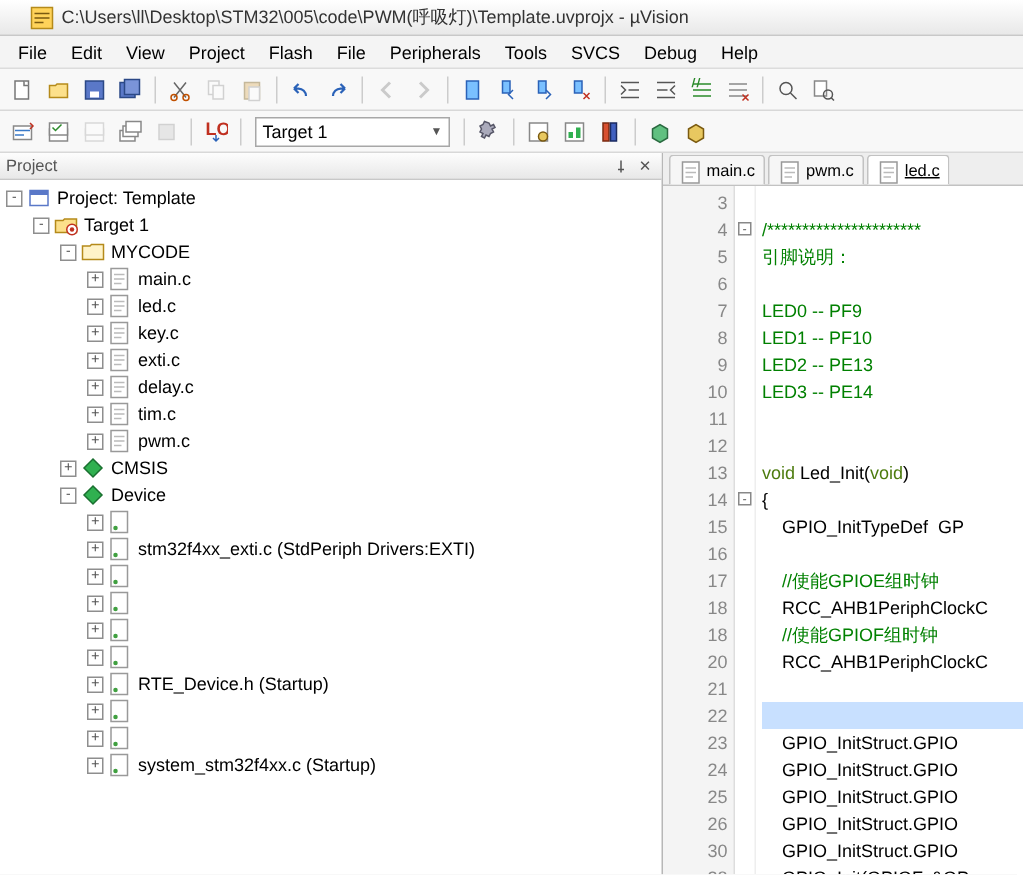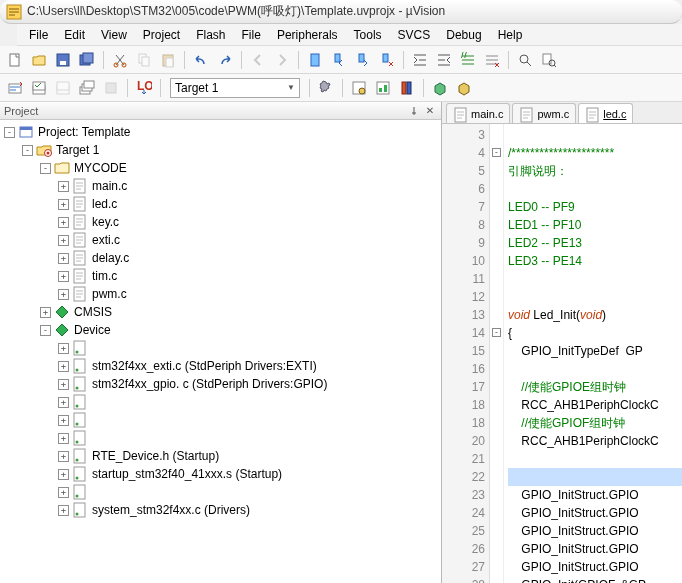--- a/index.html
+++ b/index.html
@@ -1,24 +1,24 @@
 <!DOCTYPE html>
 <html><head>
 <meta charset="utf-8">
 <style>
 * { box-sizing: border-box; margin: 0; padding: 0; font-family: "Segoe UI", Tahoma, sans-serif; font-size: 12px; }
 body { background: #f0f0f0; width: 682px; height: 583px; overflow: hidden; display: flex; flex-direction: column; }
 
 
-.titlebar { height: 24px; background: linear-gradient(#fff,#e8e8e8); border-bottom: 1px solid #c8c8c8; display: flex; align-items: center; padding: 0 6px; border-radius: 11px; }
+.titlebar { height: 24px; background: linear-gradient(#fff,#e8e8e8); border-bottom: 1px solid #c8c8c8; display: flex; align-items: center; padding: 0 20px; }
 .titlebar .icon { width: 16px; height: 16px; margin-right: 5px; }
 .titlebar .title { color: #333; font-size: 12px; white-space: nowrap; }
 
 
-.menubar { height: 22px; background: #f4f4f4; border-bottom: 1px solid #dcdcdc; display: flex; align-items: center; padding: 0 4px; margin-left: 17px; }
+.menubar { height: 22px; background: #f4f4f4; border-bottom: 1px solid #dcdcdc; display: flex; align-items: center; padding: 0 4px; }
 .menubar .menu-item { padding: 3px 8px; color: #000; cursor: default; }
 
 
 .toolbar { height: 28px; background: #f8f8f8; border-bottom: 1px solid #d8d8d8; display: flex; align-items: center; padding: 0 4px; gap: 2px; }
 .toolbar .sep { width: 1px; height: 18px; background: #ccc; margin: 0 3px; }
 .tb-btn { width: 22px; height: 22px; display: flex; align-items: center; justify-content: center; border: 1px solid transparent; cursor: pointer; }
 .tb-btn.disabled { opacity: .4; cursor: default; }
 .target-combo { height: 20px; border: 1px solid #a7a7a7; background: #fff; padding: 0 4px; display: flex; align-items: center; min-width: 130px; margin: 0 4px; justify-content: space-between; }
 .target-combo .chev { font-size: 8px; color: #555; }
 
@@ -47,21 +47,21 @@
 .tab.active .lbl { text-decoration: underline; }
 
 .code-area { flex: 1; display: flex; overflow: hidden; font-family: Consolas, monospace; font-size: 13px; background: #fff; }
 .gutter { width: 48px; background: #f4f4f4; border-right: 1px solid #ddd; text-align: right; padding: 2px 4px 0 0; color: #888; line-height: 18px; }
 .fold { width: 14px; background: #fff; border-right: 1px solid #eee; padding-top: 2px; }
 .fold .fbox { width:9px; height:9px; border:1px solid #888; margin: 4px auto 5px; font-size:8px; line-height:7px; text-align:center; color:#555; cursor:pointer; font-family:monospace; }
 .fold .fline { height:18px; }
 .codelines { flex: 1; padding: 2px 0 0 4px; line-height: 18px; white-space: pre; overflow: hidden; }
 .codelines .ln { height: 18px; }
 .c-comment { color: #008000; }
-.c-keyword { color: #c2410c; font-style: italic; }
+.c-keyword { color: #4d7c0f; }
 .hl { background: #c8e0ff; display:inline-block; min-width:100%; }
 
 
 .svg { display:block; }
 </style>
 </head>
 <body>
 
 <div class="titlebar">
   <span class="icon">
@@ -452,21 +452,20 @@
           <span class="nlabel">stm32f4xx_exti.c (StdPeriph Drivers:EXTI)</span>
         </div>
         <div class="node" style="padding-left: 58px;">
           <span class="toggle">+</span>
           <span class="icon">
             <svg width="16" height="16">
               <rect x="2" y="1" width="11" height="14" fill="#fff" stroke="#999"></rect>
               <circle cx="5" cy="12" r="1.5" fill="#40a040"></circle>
             </svg>
           </span>
-          <span class="nlabel">stm32f4xx_gpio. c (StdPeriph Drivers:GPIO)</span>
         </div>
         <div class="node" style="padding-left: 58px;">
           <span class="toggle">+</span>
           <span class="icon">
             <svg width="16" height="16">
               <rect x="2" y="1" width="11" height="14" fill="#fff" stroke="#999"></rect>
               <circle cx="5" cy="12" r="1.5" fill="#40a040"></circle>
             </svg>
           </span>
         </div>
@@ -499,40 +498,39 @@
           <span class="nlabel">RTE_Device.h (Startup)</span>
         </div>
         <div class="node" style="padding-left: 58px;">
           <span class="toggle">+</span>
           <span class="icon">
             <svg width="16" height="16">
               <rect x="2" y="1" width="11" height="14" fill="#fff" stroke="#999"></rect>
               <circle cx="5" cy="12" r="1.5" fill="#40a040"></circle>
             </svg>
           </span>
-          <span class="nlabel">startup_stm32f40_41xxx.s (Startup)</span>
-        </div>
-        <div class="node" style="padding-left: 58px;">
-          <span class="toggle">+</span>
-          <span class="icon">
-            <svg width="16" height="16">
-              <rect x="2" y="1" width="11" height="14" fill="#fff" stroke="#999"></rect>
-              <circle cx="5" cy="12" r="1.5" fill="#40a040"></circle>
-            </svg>
-          </span>
-        </div>
-        <div class="node" style="padding-left: 58px;">
-          <span class="toggle">+</span>
-          <span class="icon">
-            <svg width="16" height="16">
-              <rect x="2" y="1" width="11" height="14" fill="#fff" stroke="#999"></rect>
-              <circle cx="5" cy="12" r="1.5" fill="#40a040"></circle>
-            </svg>
-          </span>
-          <span class="nlabel">system_stm32f4xx.c (Drivers)</span>
+        </div>
+        <div class="node" style="padding-left: 58px;">
+          <span class="toggle">+</span>
+          <span class="icon">
+            <svg width="16" height="16">
+              <rect x="2" y="1" width="11" height="14" fill="#fff" stroke="#999"></rect>
+              <circle cx="5" cy="12" r="1.5" fill="#40a040"></circle>
+            </svg>
+          </span>
+        </div>
+        <div class="node" style="padding-left: 58px;">
+          <span class="toggle">+</span>
+          <span class="icon">
+            <svg width="16" height="16">
+              <rect x="2" y="1" width="11" height="14" fill="#fff" stroke="#999"></rect>
+              <circle cx="5" cy="12" r="1.5" fill="#40a040"></circle>
+            </svg>
+          </span>
+          <span class="nlabel">system_stm32f4xx.c (Startup)</span>
         </div>
       </div>
   </div>
 
   <div class="editor-side">
     <div class="tabstrip" id="tabstrip">
         <div class="tab">
           <span class="ficon"><svg width="16" height="16">
               <rect x="2" y="1" width="11" height="14" fill="#fff" stroke="#999"></rect>
               <path d="M4 5h7M4 8h7M4 11h5" stroke="#bbb"></path>
@@ -573,21 +571,21 @@
           <div>17</div>
           <div>18</div>
           <div>18</div>
           <div>20</div>
           <div>21</div>
           <div>22</div>
           <div>23</div>
           <div>24</div>
           <div>25</div>
           <div>26</div>
-          <div>27</div>
+          <div>30</div>
           <div>28</div>
         </div>
       <div class="fold" id="fold">
           <div class="fline"></div>
           <div class="fbox">-</div>
           <div class="fline"></div>
           <div class="fline"></div>
           <div class="fline"></div>
           <div class="fline"></div>
           <div class="fline"></div>

